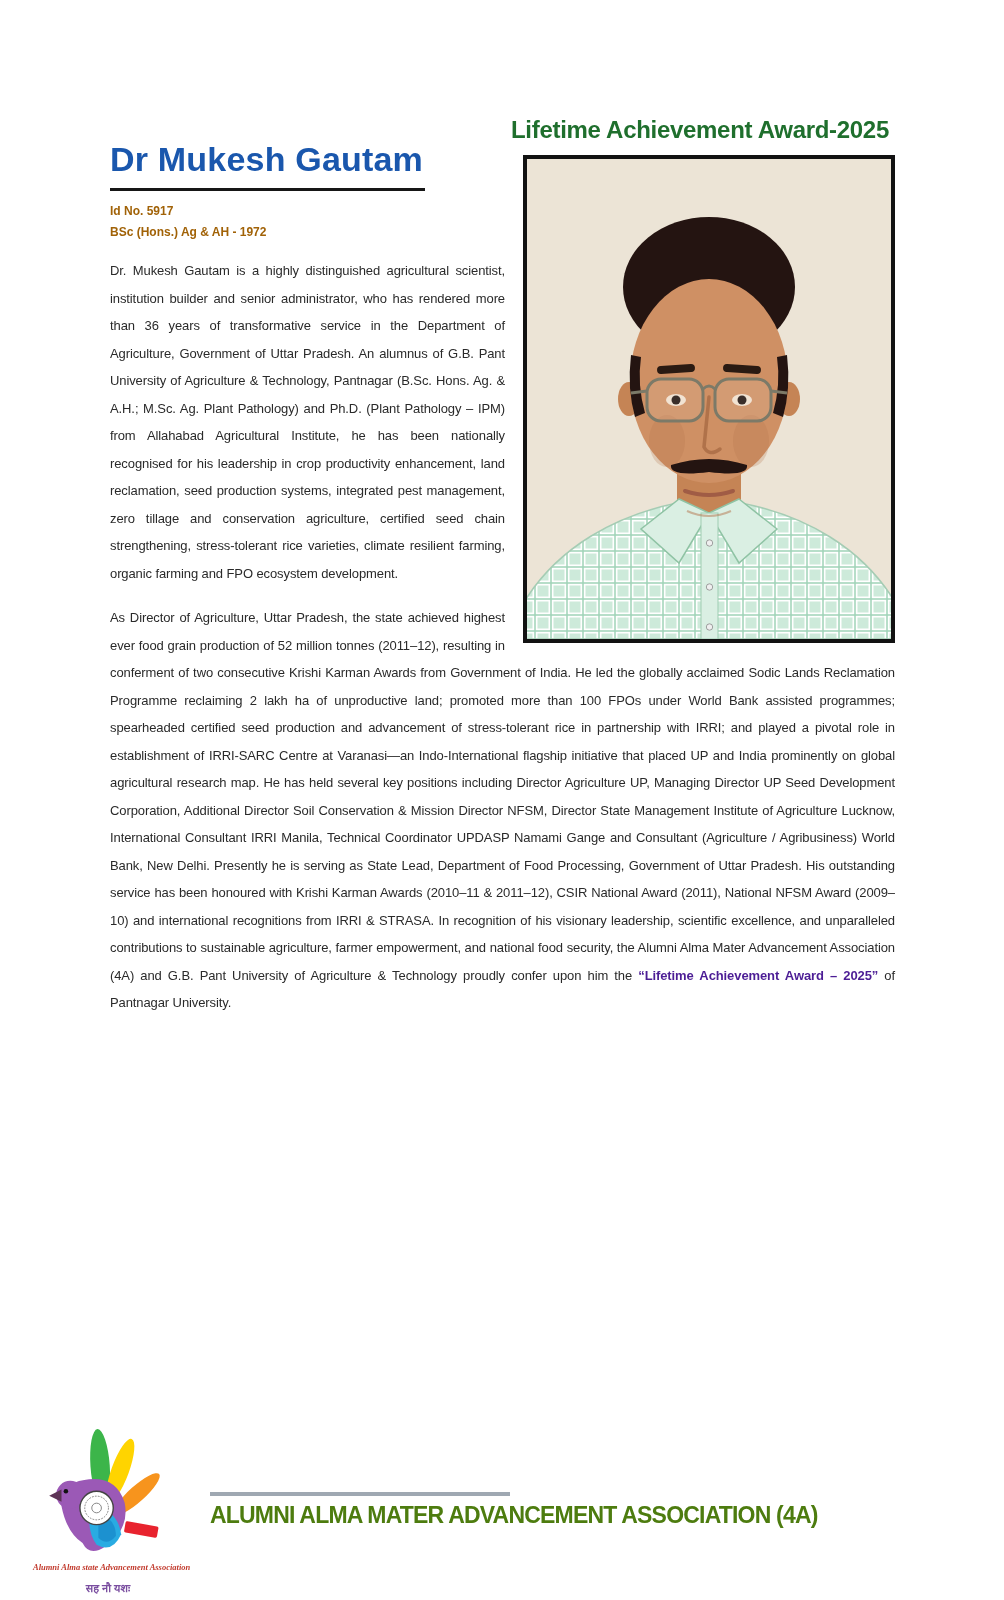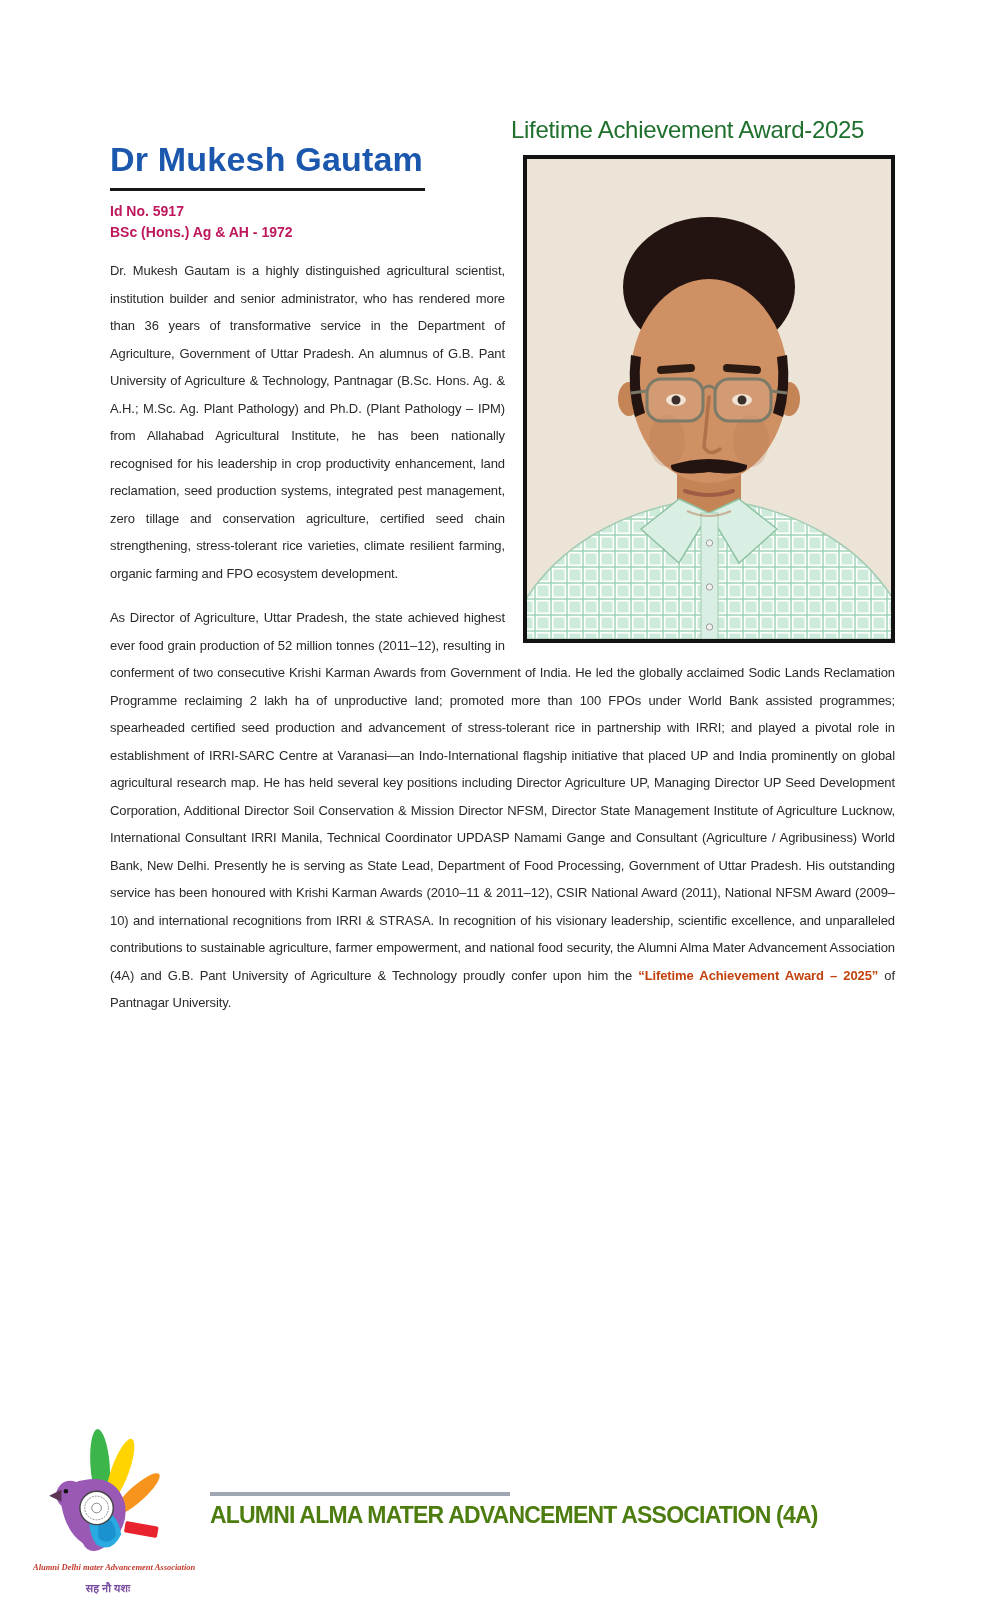--- a/index.html
+++ b/index.html
@@ -9,43 +9,43 @@
     background:#ffffff;
     overflow:hidden;
     font-family:"Liberation Sans", sans-serif;
     color:#2b2b2b;
   }
   .main{position:absolute;left:110px;width:785px;top:116px;}
 
   
   .photo-col{float:right;width:372px;margin-left:18px;position:relative;}
   .award-title{
-    font-size:24px;font-weight:normal;color:#1f6f2d;
+    font-size:24px;font-weight:bold;color:#1f6f2d;
     letter-spacing:-0.3px;white-space:nowrap;margin-left:-12px;
   }
   .photo-frame{
     margin-top:11px;width:372px;height:488px;box-sizing:border-box;
     border:4px solid #121212;background:#ece4d6;
   }
   .photo-frame svg{display:block;width:100%;height:100%;}
 
   
   .person-name{
     margin-top:24px;font-size:34px;font-weight:bold;color:#1a57ad;letter-spacing:0.2px;
   }
   .name-underline{width:315px;height:3px;background:#161616;margin:9px 0 10px 0;}
-  .credential{font-size:14px;font-weight:bold;color:#be185d;line-height:21px;}
+  .credential{font-size:12px;font-weight:bold;color:#a16207;line-height:21px;}
 
   
   .para{
     font-size:13px;line-height:27.5px;text-align:justify;color:#2a2a2a;
     margin:14px 0 0 0;letter-spacing:-0.1px;
   }
   .para2{margin-top:17px;}
-  .para .bold{font-weight:bold;color:#c2410c;}
+  .para .bold{font-weight:bold;color:#4c1d95;}
 
   
   .footer-logo{position:absolute;left:33px;top:1422px;width:150px;text-align:center;}
   .footer-logo svg{display:block;margin:0 auto;}
   .logo-caption{
     font-family:"Liberation Serif", serif;font-style:italic;font-weight:bold;
     font-size:8.5px;color:#c23b2e;margin-top:4px;white-space:nowrap;
   }
   .logo-motto{font-size:11px;color:#7a4ea0;font-weight:bold;margin-top:8px;}
   .footer-divider{position:absolute;left:210px;top:1492px;width:300px;height:4px;background:#9fa8b2;}
@@ -148,19 +148,19 @@
       <polygon points="8,84 22,77 22,91" fill="#5d3456"></polygon>
       <circle cx="27" cy="79" r="2.6" fill="#111111"></circle>
 
       <path d="M58,96 Q86,100 90,128 Q80,150 62,140 Q48,120 58,96 Z" fill="#29abe2"></path>
       <path d="M64,104 Q84,110 84,130 Q74,142 64,132 Z" fill="#1480c4" opacity="0.6"></path>
 
       <circle cx="62" cy="98" r="19" fill="#ffffff" stroke="#444444" stroke-width="1.6"></circle>
       <circle cx="62" cy="98" r="13.5" fill="none" stroke="#666666" stroke-width="0.9" stroke-dasharray="2 1.4"></circle>
       <circle cx="62" cy="98" r="5.5" fill="none" stroke="#777777" stroke-width="1"></circle>
     </svg>
-    <div class="logo-caption">Alumni Delhi mater Advancement Association</div>
+    <div class="logo-caption">Alumni Alma state Advancement Association</div>
     <div class="logo-motto">सह नौ यशः</div>
   </div>
 
   <div class="footer-divider"></div>
   <div class="org-line org-line-1">ALUMNI ALMA MATER ADVANCEMENT ASSOCIATION (4A)</div>
 </div>
 
 </body></html>

